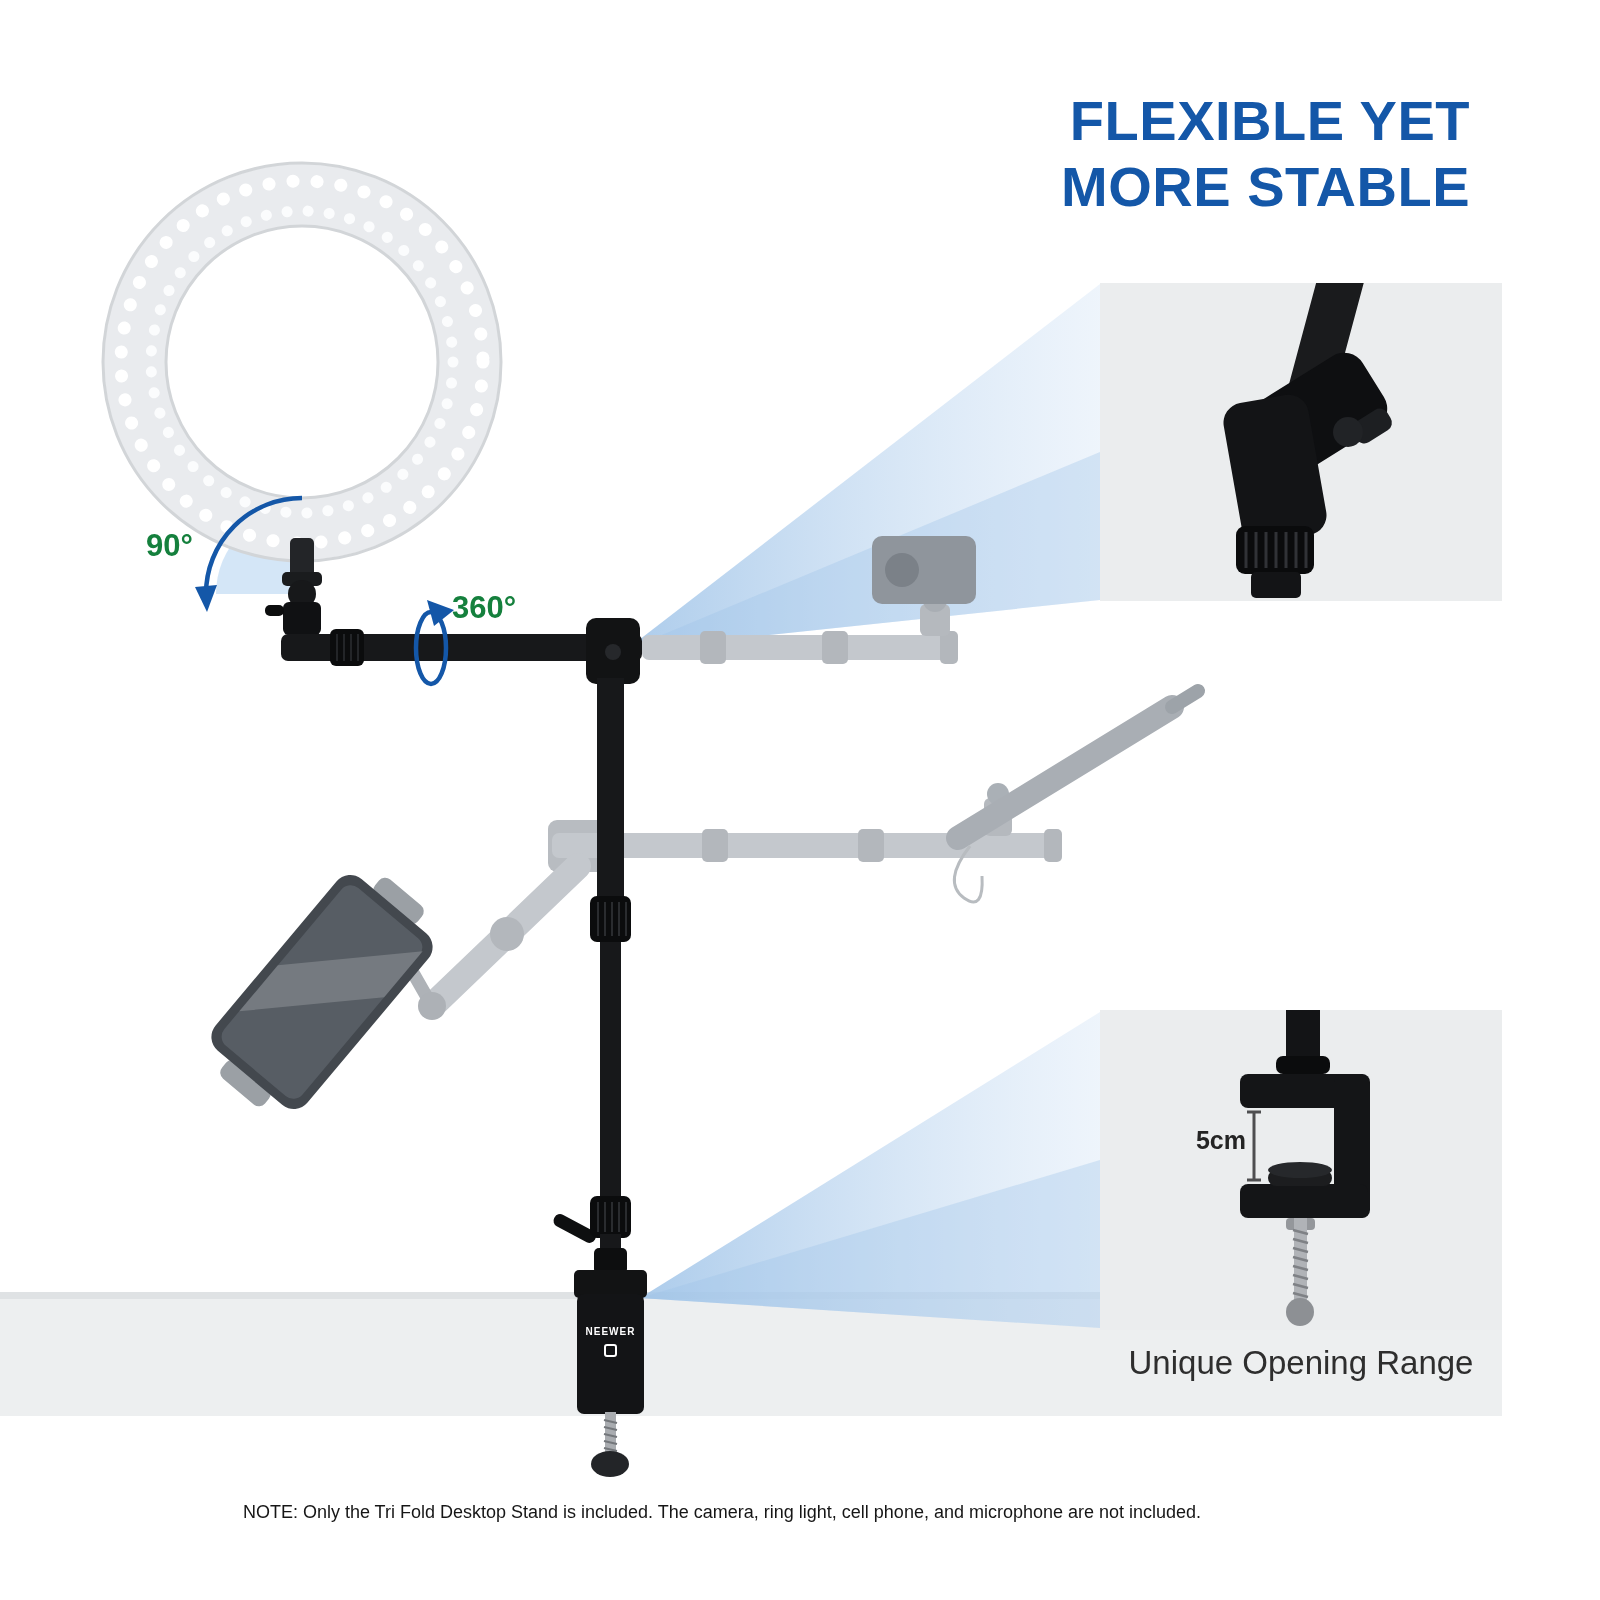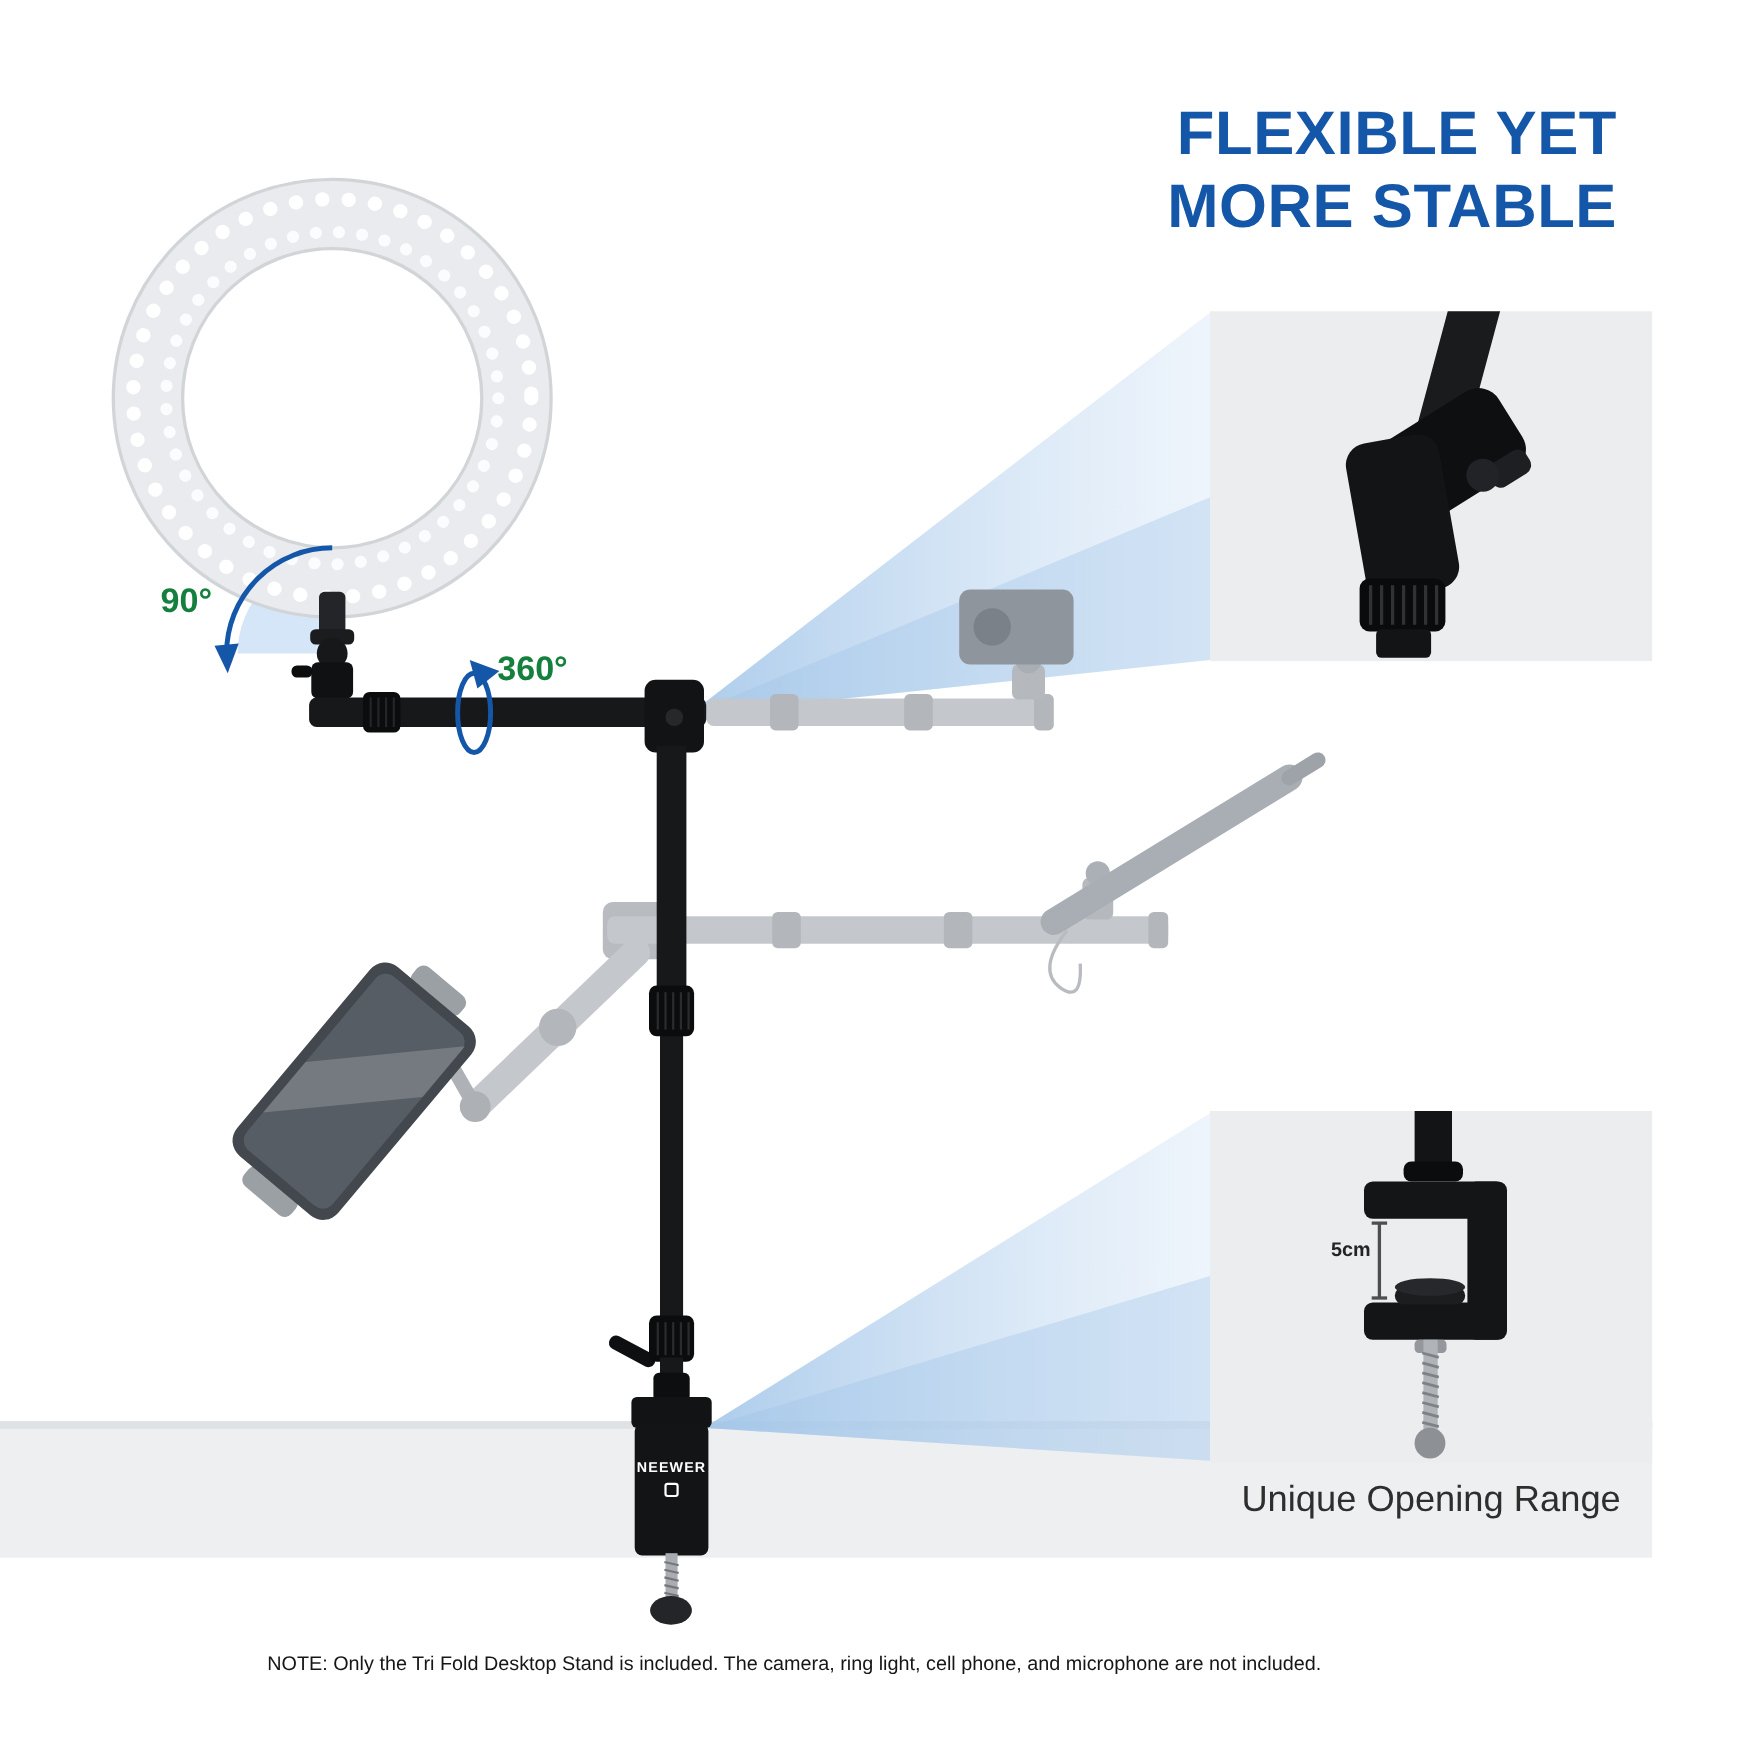--- a/index.html
+++ b/index.html
@@ -16,26 +16,26 @@
     font-size:56px; font-weight:bold; line-height:1.18; letter-spacing:0.5px;
   }
   .angle { position:absolute; color:#15803d; font-size:31px; font-weight:bold; }
   .angle-90 { left:146px; top:528px; }
   .angle-360 { left:452px; top:590px; }
   .inset-caption { position:absolute; width:402px; text-align:center; color:#2e2e2e; font-size:33px; }
   .caption-gear { left:1100px; top:614px; }
   .caption-clamp { left:1100px; top:1344px; }
   .measure-label {
     position:absolute; left:1146px; top:1126px; width:100px;
-    text-align:right; color:#242424; font-size:18px; font-weight:bold;
+    text-align:right; color:#242424; font-size:25px; font-weight:bold;
   }
   .brand {
     position:absolute; left:577px; top:1326px; width:67px;
     display:flex; flex-direction:column; align-items:center; gap:7px;
-    color:#ffffff; font-size:13px; font-weight:bold; letter-spacing:1px;
+    color:#ffffff; font-size:10px; font-weight:bold; letter-spacing:1px;
   }
   .brand-logo { width:13px; height:13px; border:2px solid #ffffff; border-radius:3px; }
   .note {
     position:absolute; left:0; top:1502px; width:1444px;
     text-align:center; color:#161616; font-size:18px; white-space:nowrap;
   }
 </style>
 </head>
 <body>
 

